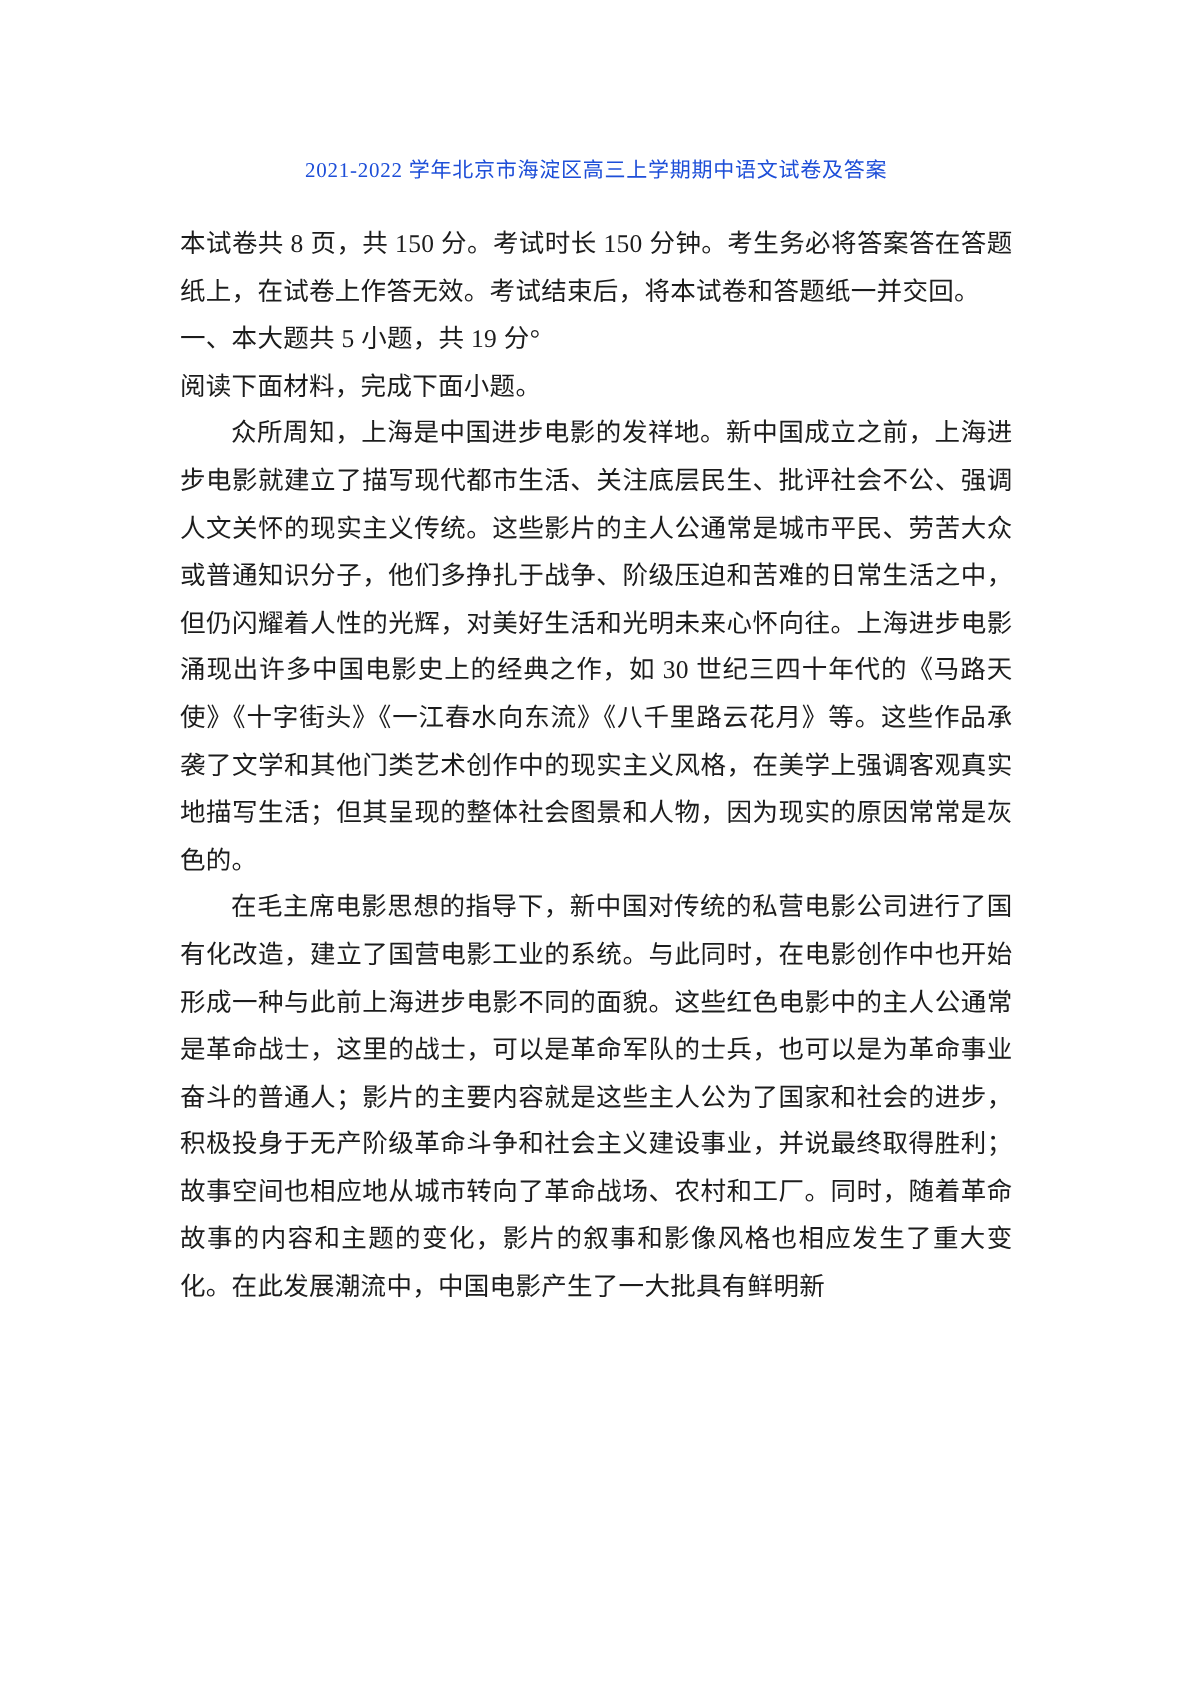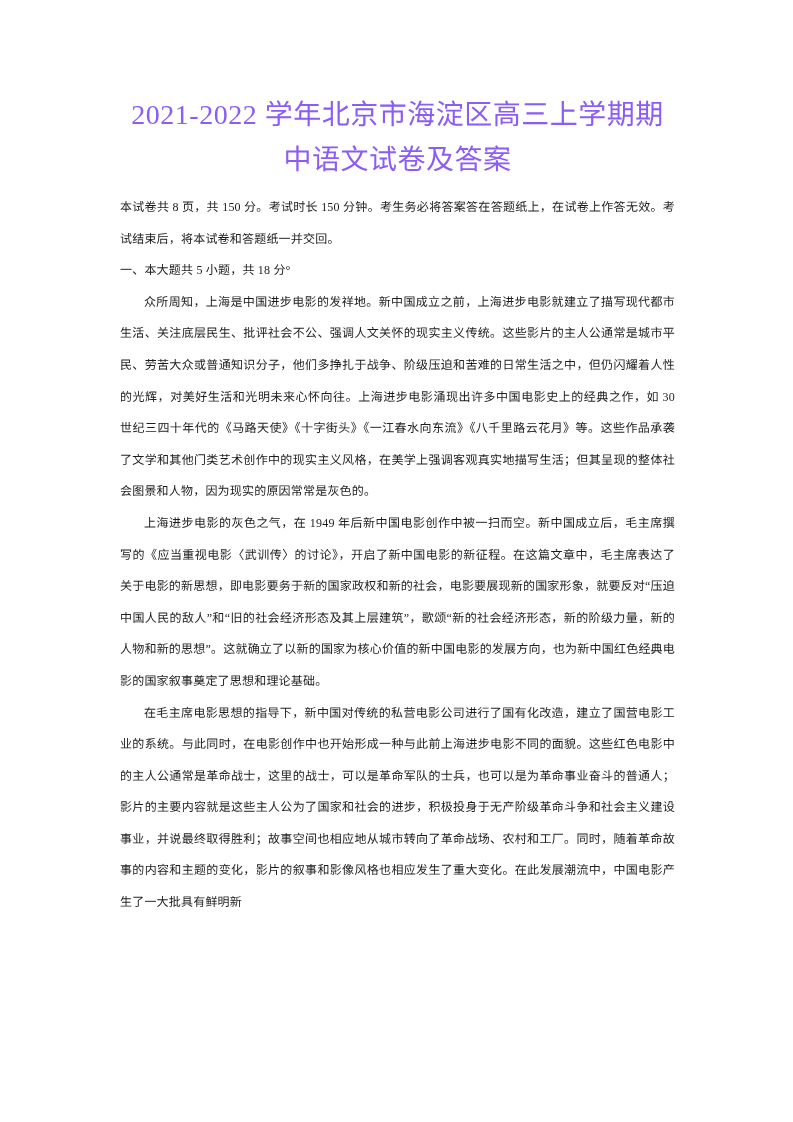--- a/index.html
+++ b/index.html
@@ -14,51 +14,51 @@
     margin: 0 auto;
     box-sizing: border-box;
     padding: 92px 118px 0 120px;
     background: #ffffff;
     color: #1c1c1c;
     font-family: "Liberation Serif", "DejaVu Serif", serif;
     overflow: hidden;
   }
   .doc-title {
     margin: 0 0 10px 0;
-    font-size: 28px;
+    font-size: 14px;
     font-weight: 400;
     line-height: 45px;
     text-align: center;
     letter-spacing: 0.5px;
-    color: #8b5cf6;
+    color: #1d4ed8;
   }
   .doc-body p {
     margin: 0;
-    font-size: 12px;
+    font-size: 17px;
     line-height: 31.6px;
     text-align: justify;
     letter-spacing: 0.2px;
     word-break: break-all;
   }
   .doc-body p.indent {
     text-indent: 2em;
   }
 </style>
 </head>
 <body>
 
 <div class="page">
   <h1 class="doc-title">2021-2022 学年北京市海淀区高三上学期期中语文试卷及答案</h1>
 
   <div class="doc-body">
     <p>本试卷共 8 页，共 150 分。考试时长 150 分钟。考生务必将答案答在答题纸上，在试卷上作答无效。考试结束后，将本试卷和答题纸一并交回。</p>
 
-    <p>一、本大题共 5 小题，共 18 分°</p>
+    <p>一、本大题共 5 小题，共 19 分°</p>
 
+    <p>阅读下面材料，完成下面小题。</p>
 
 
     <p class="indent">众所周知，上海是中国进步电影的发祥地。新中国成立之前，上海进步电影就建立了描写现代都市生活、关注底层民生、批评社会不公、强调人文关怀的现实主义传统。这些影片的主人公通常是城市平民、劳苦大众或普通知识分子，他们多挣扎于战争、阶级压迫和苦难的日常生活之中，但仍闪耀着人性的光辉，对美好生活和光明未来心怀向往。上海进步电影涌现出许多中国电影史上的经典之作，如 30 世纪三四十年代的《马路天使》《十字街头》《一江春水向东流》《八千里路云花月》等。这些作品承袭了文学和其他门类艺术创作中的现实主义风格，在美学上强调客观真实地描写生活；但其呈现的整体社会图景和人物，因为现实的原因常常是灰色的。</p>
 
-    <p class="indent">上海进步电影的灰色之气，在 1949 年后新中国电影创作中被一扫而空。新中国成立后，毛主席撰写的《应当重视电影〈武训传〉的讨论》，开启了新中国电影的新征程。在这篇文章中，毛主席表达了关于电影的新思想，即电影要务于新的国家政权和新的社会，电影要展现新的国家形象，就要反对“压迫中国人民的敌人”和“旧的社会经济形态及其上层建筑”，歌颂“新的社会经济形态，新的阶级力量，新的人物和新的思想”。这就确立了以新的国家为核心价值的新中国电影的发展方向，也为新中国红色经典电影的国家叙事奠定了思想和理论基础。</p>
 
     <p class="indent">在毛主席电影思想的指导下，新中国对传统的私营电影公司进行了国有化改造，建立了国营电影工业的系统。与此同时，在电影创作中也开始形成一种与此前上海进步电影不同的面貌。这些红色电影中的主人公通常是革命战士，这里的战士，可以是革命军队的士兵，也可以是为革命事业奋斗的普通人；影片的主要内容就是这些主人公为了国家和社会的进步，积极投身于无产阶级革命斗争和社会主义建设事业，并说最终取得胜利；故事空间也相应地从城市转向了革命战场、农村和工厂。同时，随着革命故事的内容和主题的变化，影片的叙事和影像风格也相应发生了重大变化。在此发展潮流中，中国电影产生了一大批具有鲜明新</p>
   </div>
 </div>
 
 </body></html>

